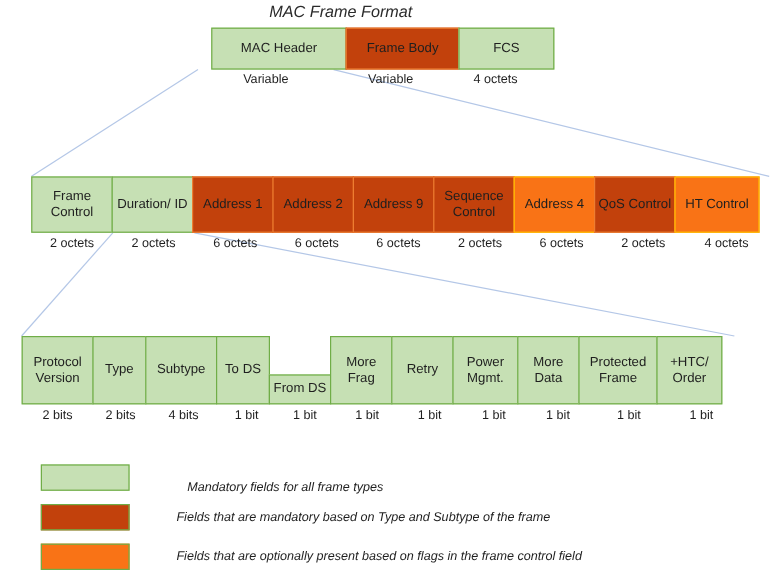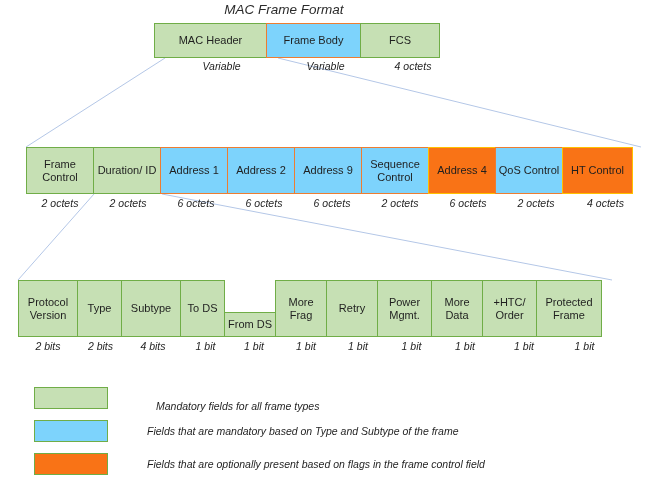--- a/index.html
+++ b/index.html
@@ -60,40 +60,39 @@
     line-height: 1.18;
     font-size: 11px;
     color: #1f1f1f;
     border: 1px solid #70ad47;
     margin-left: -1px;
     padding: 1px 2px;
   }
   .field-cell:first-child { margin-left: 0; }
 
   .c-green  { background: #c6e0b4; border-color: #70ad47; }
-  .c-orange { background: #7dd3fc; border-color: #ed7d31; }
+  .c-orange { background: #c2410c; border-color: #ed7d31; }
   .c-yellow { background: #f97316; border-color: #ffc000; }
 
   
   .size-row {
     position: absolute;
     display: flex;
     box-sizing: border-box;
-    font-style: italic;
   }
   .size-cell {
     box-sizing: border-box;
     text-align: center;
     font-size: 10.5px;
     color: #1f1f1f;
     white-space: nowrap;
   }
 
   
-  #row-top        { left: 154px; top: 23px;  width: 288px; height: 35px; }
+  #row-top        { left: 176px; top: 23px;  width: 288px; height: 35px; }
   #row-top-sizes  { left: 165px; top: 60px;  width: 288px; }
 
   #row-header       { left: 26px;  top: 147px; width: 615px; height: 47px; }
   #row-header-sizes { left: 26px;  top: 197px; width: 615px; }
 
   #row-fc        { left: 18px; top: 280px; width: 594px; height: 57px; }
   #row-fc-sizes  { left: 18px; top: 340px; width: 594px; }
 
   
   .legend {
@@ -177,22 +176,22 @@
   <div class="field-row" id="row-fc">
       <div class="field-cell c-green" style="width: 60px; flex: 0 0 60px;">Protocol Version</div>
       <div class="field-cell c-green" style="width: 45px; flex: 0 0 45px;">Type</div>
       <div class="field-cell c-green" style="width: 60px; flex: 0 0 60px;">Subtype</div>
       <div class="field-cell c-green" style="width: 45px; flex: 0 0 45px;">To DS</div>
       <div class="field-cell c-green" style="width: 52px; flex: 0 0 52px; margin-top: 32px;">From DS</div>
       <div class="field-cell c-green" style="width: 52px; flex: 0 0 52px;">More Frag</div>
       <div class="field-cell c-green" style="width: 52px; flex: 0 0 52px;">Retry</div>
       <div class="field-cell c-green" style="width: 55px; flex: 0 0 55px;">Power Mgmt.</div>
       <div class="field-cell c-green" style="width: 52px; flex: 0 0 52px;">More Data</div>
+      <div class="field-cell c-green" style="width: 66px; flex: 0 0 66px;">Protected Frame</div>
       <div class="field-cell c-green" style="width: 55px; flex: 0 0 55px;">+HTC/ Order</div>
-      <div class="field-cell c-green" style="width: 66px; flex: 0 0 66px;">Protected Frame</div>
     </div>
   <div class="size-row" id="row-fc-sizes">
       <div class="size-cell" style="width: 60px; flex: 0 0 60px;">2 bits</div>
       <div class="size-cell" style="width: 45px; flex: 0 0 45px;">2 bits</div>
       <div class="size-cell" style="width: 60px; flex: 0 0 60px;">4 bits</div>
       <div class="size-cell" style="width: 45px; flex: 0 0 45px;">1 bit</div>
       <div class="size-cell" style="width: 52px; flex: 0 0 52px;">1 bit</div>
       <div class="size-cell" style="width: 52px; flex: 0 0 52px;">1 bit</div>
       <div class="size-cell" style="width: 52px; flex: 0 0 52px;">1 bit</div>
       <div class="size-cell" style="width: 55px; flex: 0 0 55px;">1 bit</div>

